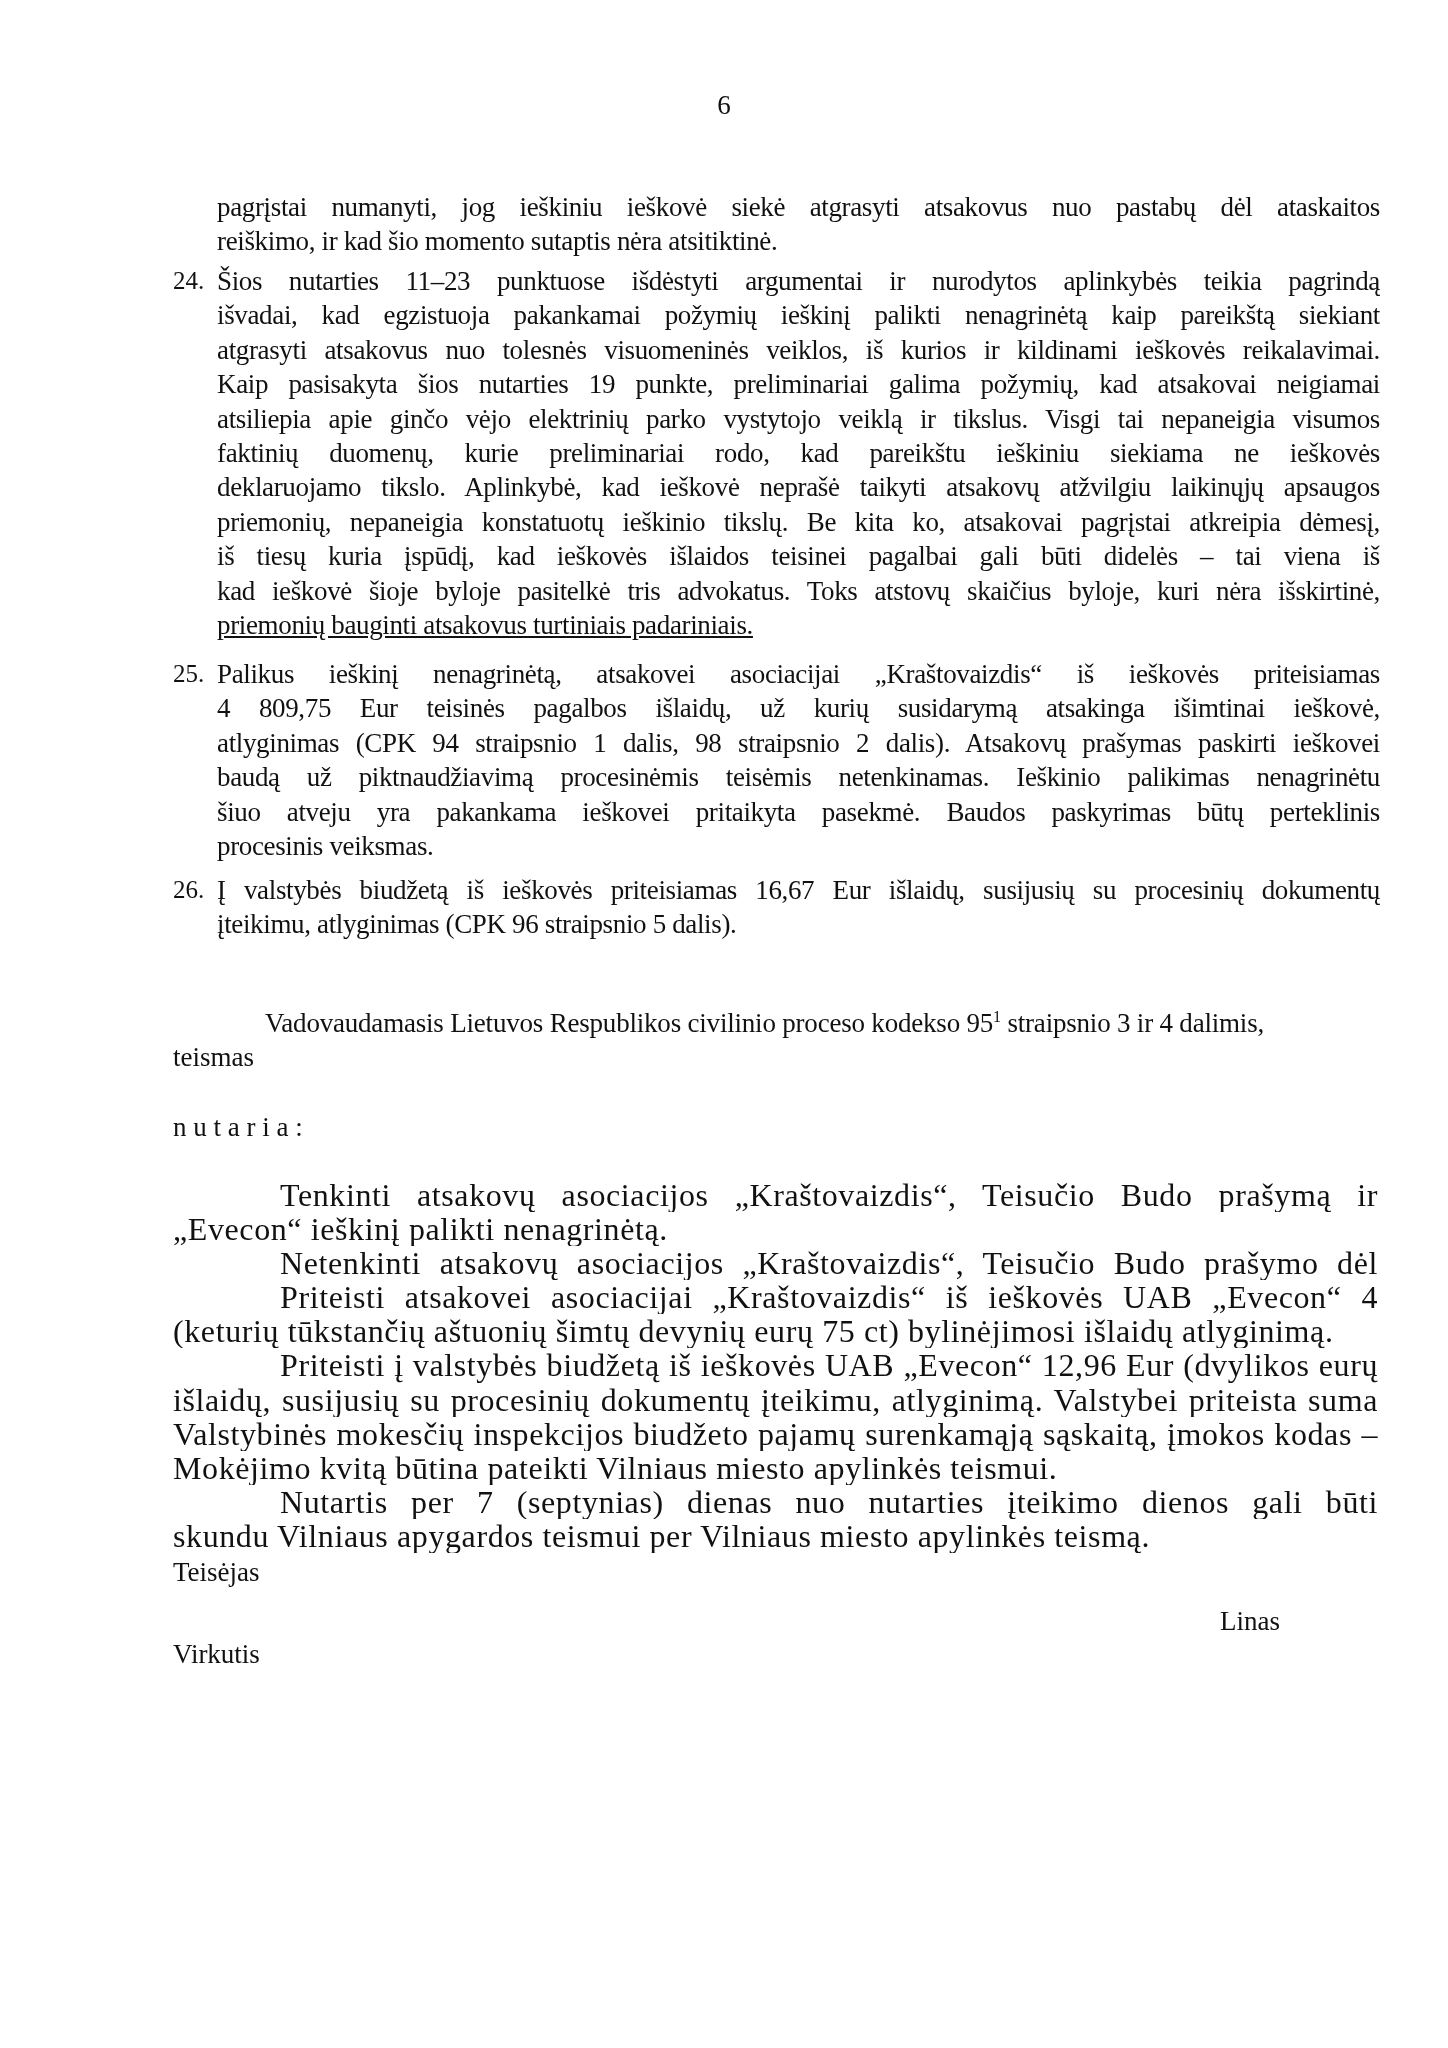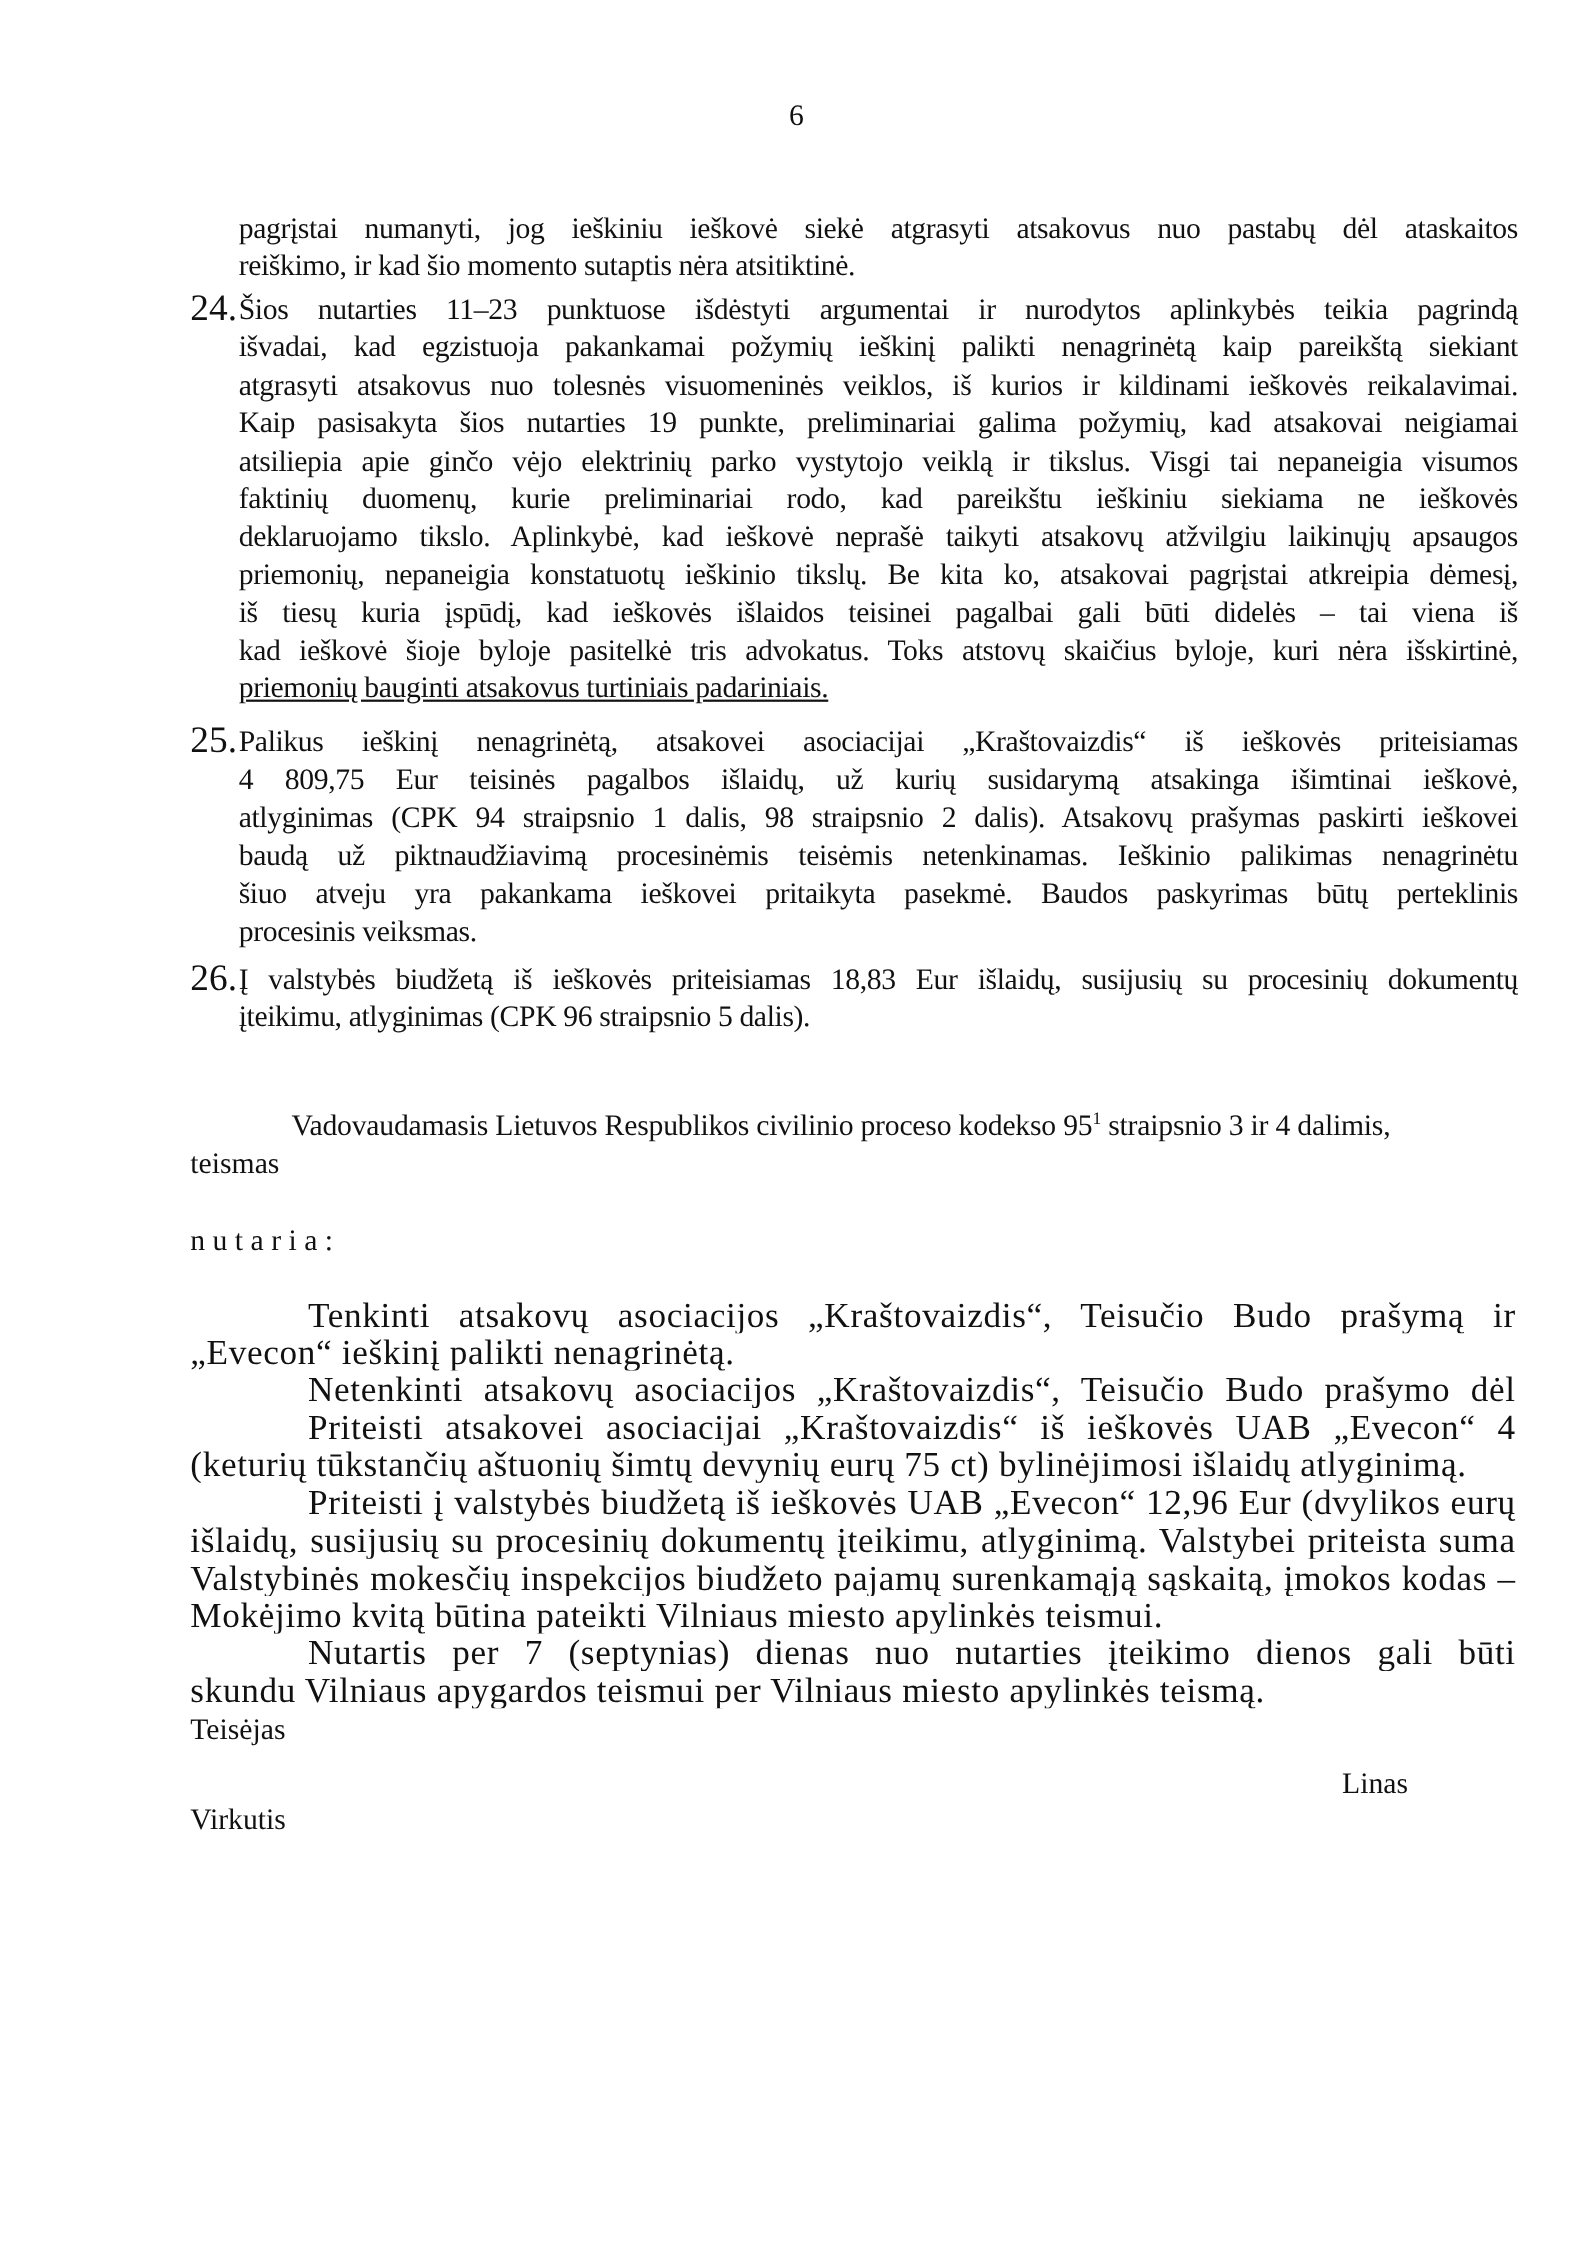--- a/index.html
+++ b/index.html
@@ -13,21 +13,21 @@
   }
   .block { position: absolute; }
   .line {
     display: block; height: 34.4px; line-height: 34.4px; font-size: 27px;
     white-space: nowrap; overflow: visible;
     text-align: justify; text-align-last: justify;
     transform-origin: left center;
   }
   .line.last { text-align-last: left; }
   .condensed .line { letter-spacing: -0.35px; }
-  .item-num { position: absolute; font-size: 34px; line-height: 34.4px; }
+  .item-num { position: absolute; font-size: 25px; line-height: 34.4px; }
   .res .line { font-size: 32px; letter-spacing: 0.6px; }
   sup { font-size: 16px; vertical-align: 10px; line-height: 0; }
   .sig { position: absolute; font-size: 27px; line-height: 33px; }
 </style>
 </head>
 <body>
 
 <div class="page-number">6</div>
 
 <div id="continuation" class="block condensed" style="left:217px; top:190px; width:1163px;">
@@ -59,21 +59,21 @@
         <span class="line" style="white-space: normal; overflow: hidden;">4 809,75 Eur teisinės pagalbos išlaidų, už kurių susidarymą atsakinga išimtinai ieškovė,</span>
         <span class="line" style="white-space: normal; overflow: hidden;">atlyginimas (CPK 94 straipsnio 1 dalis, 98 straipsnio 2 dalis). Atsakovų prašymas paskirti ieškovei</span>
         <span class="line" style="white-space: normal; overflow: hidden;">baudą už piktnaudžiavimą procesinėmis teisėmis netenkinamas. Ieškinio palikimas nenagrinėtu</span>
         <span class="line" style="white-space: normal; overflow: hidden;">šiuo atveju yra pakankama ieškovei pritaikyta pasekmė. Baudos paskyrimas būtų perteklinis</span>
         <span class="line last" style="white-space: normal; overflow: hidden;">procesinis veiksmas.</span>
       </div>
     </div>
     <div class="block condensed" style="left: 173px; top: 873px; width: 1207px;">
       <span class="item-num" style="left: 0px; top: 0px;">26.</span>
       <div style="margin-left: 44px; width: 1163px;">
-        <span class="line" style="white-space: normal; overflow: hidden;">Į valstybės biudžetą iš ieškovės priteisiamas 18,83 Eur išlaidų, susijusių su procesinių dokumentų</span>
+        <span class="line" style="white-space: normal; overflow: hidden;">Į valstybės biudžetą iš ieškovės priteisiamas 16,67 Eur išlaidų, susijusių su procesinių dokumentų</span>
         <span class="line last" style="white-space: normal; overflow: hidden;">įteikimu, atlyginimas (CPK 96 straipsnio 5 dalis).</span>
       </div>
     </div>
   </div>
 
 <div class="block" style="left:173px; top:1006px; width:1207px;">
   <span class="line last" style="padding-left: 92px; letter-spacing: -0.2px; white-space: normal; overflow: hidden;">
     <span>Vadovaudamasis Lietuvos Respublikos civilinio proceso kodekso 95</span><sup>1</sup><span> straipsnio 3 ir 4 dalimis,</span>
   </span>
   <span class="line last" style="white-space: normal; overflow: hidden;">teismas</span>

